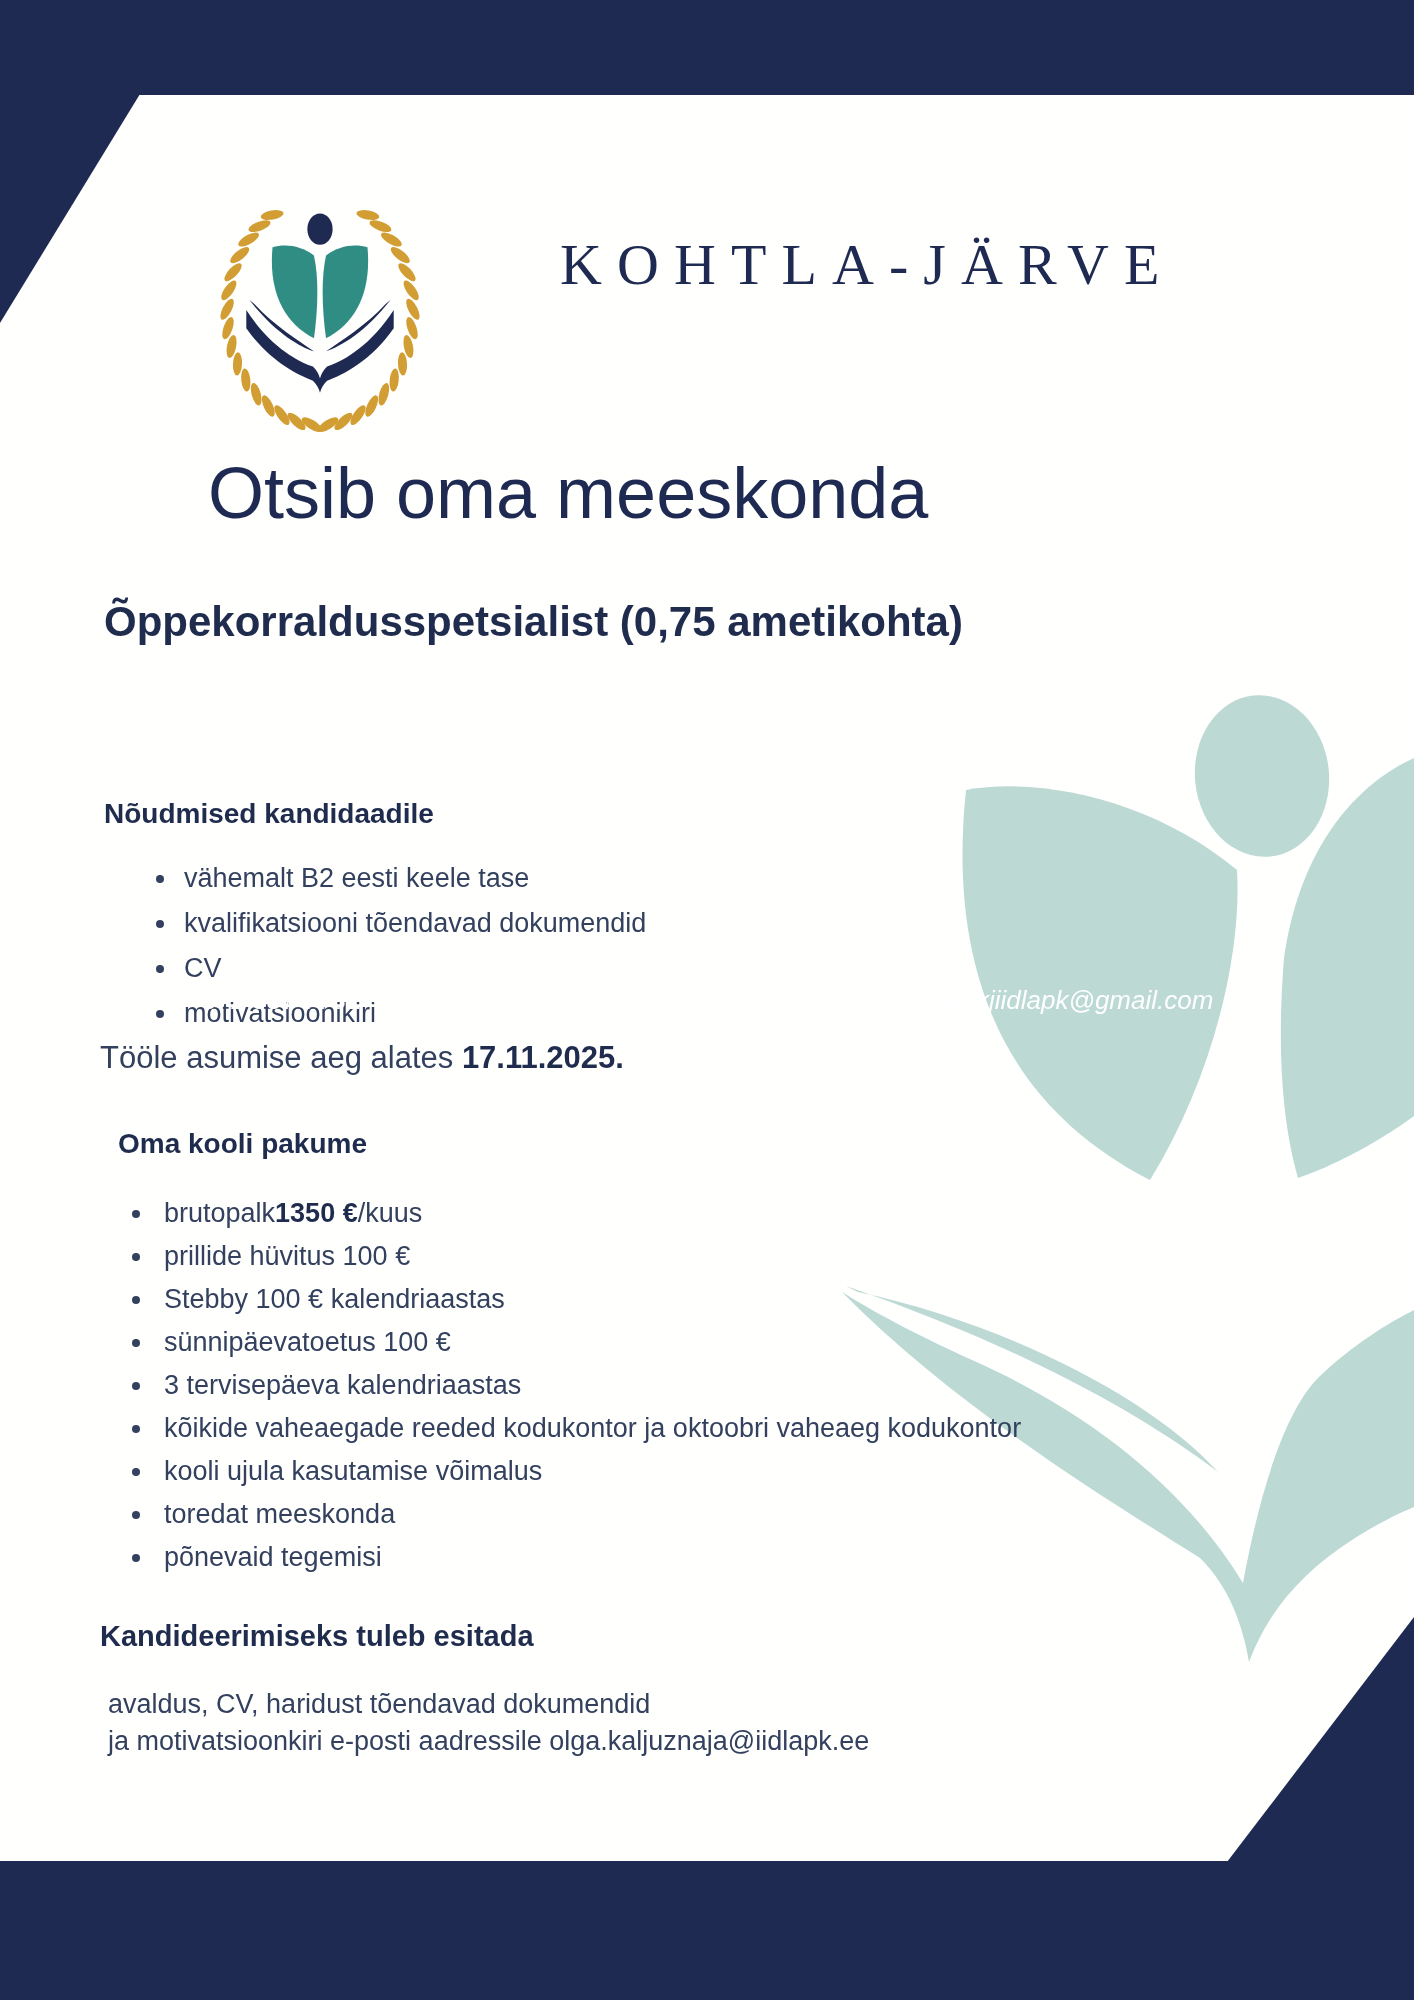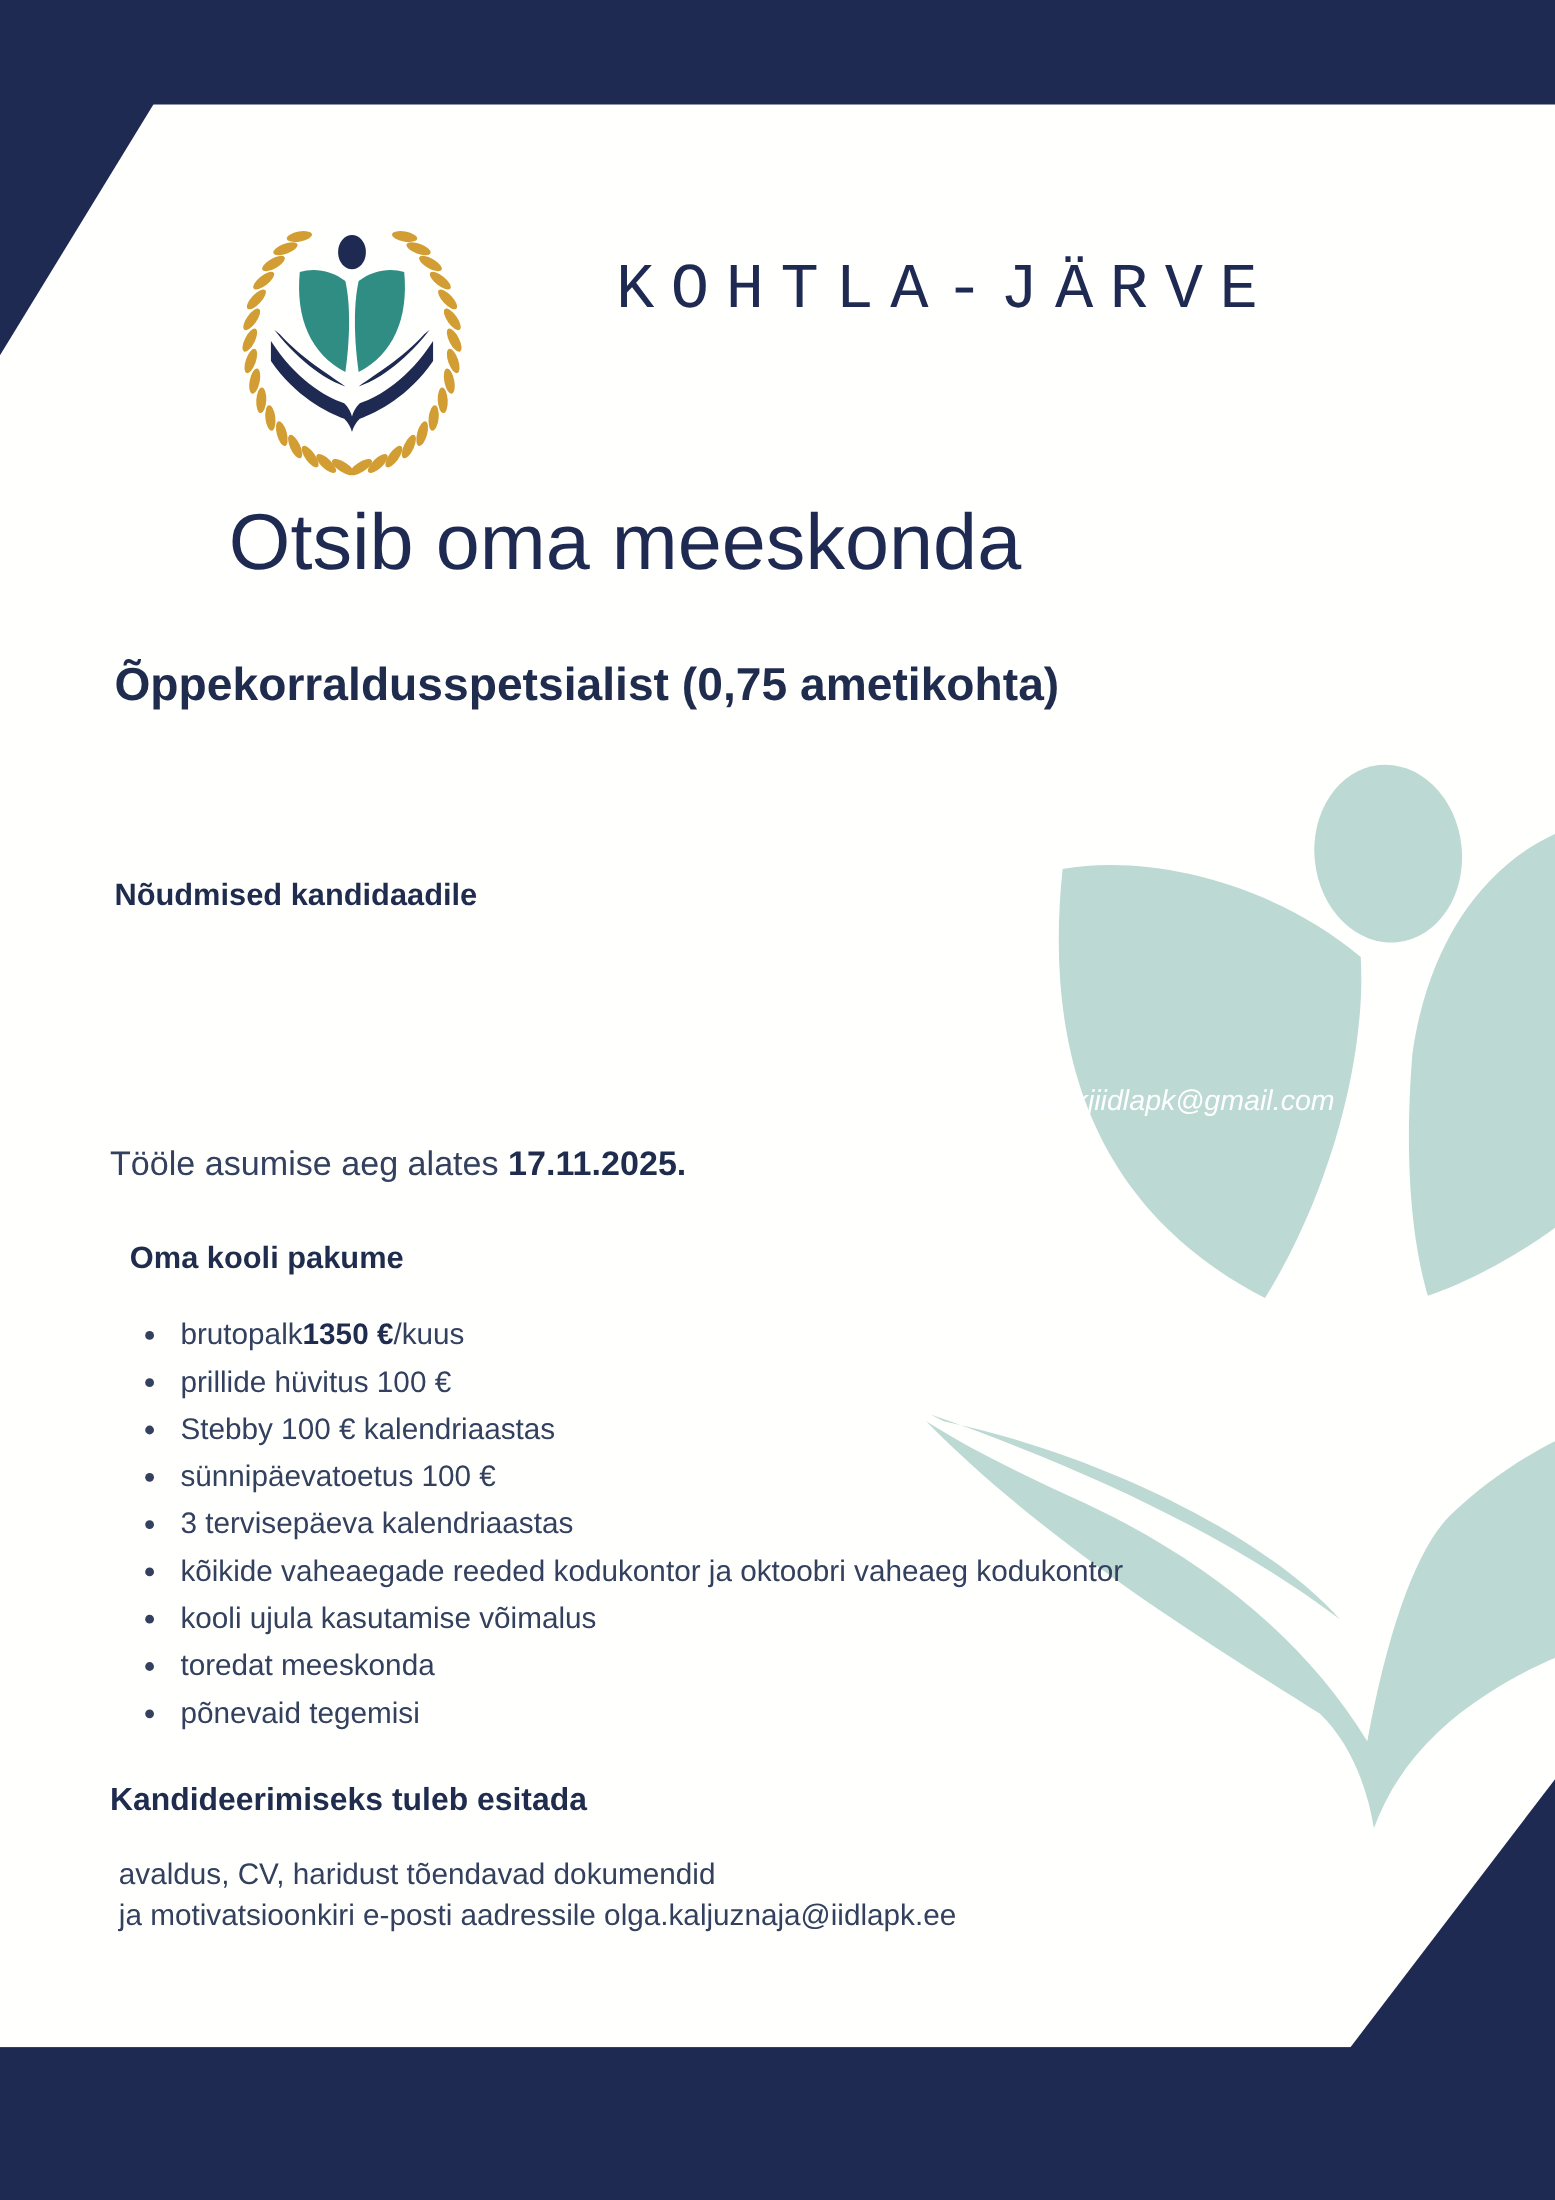--- a/index.html
+++ b/index.html
@@ -18,21 +18,21 @@
     clip-path:polygon(100% 0,100% 100%,0 100%);z-index:3;}
 
   
   .watermark{position:absolute;left:0;top:0;width:1414px;height:2000px;z-index:0;pointer-events:none;}
   .watermark *{fill:var(--watermark);}
 
   
   .logo-svg{position:absolute;left:216px;top:192px;width:208px;height:246px;z-index:4;}
   .logo-svg .gold{fill:var(--gold);} .logo-svg .teal{fill:var(--teal);} .logo-svg .navy{fill:var(--navy);}
   .logo-text{position:absolute;left:560px;top:236px;width:700px;z-index:4;color:var(--navy);
-    font-family:Liberation Mono, monospace;}
+    font-family:Liberation Serif, serif;}
   .logo-text .loc{font-size:58px;line-height:1;letter-spacing:0.26em;font-weight:400;white-space:nowrap;}
   .logo-text .name{font-size:66px;line-height:1;letter-spacing:0.02em;font-weight:700;margin-top:12px;white-space:nowrap;}
 
   
   .tagline{position:absolute;left:208px;top:452px;z-index:4;color:var(--navy);
     font-size:72px;font-weight:400;letter-spacing:0;white-space:nowrap;text-align:right;}
   .position{position:absolute;left:104px;top:598px;z-index:4;color:var(--heading);
     font-size:42px;font-weight:700;white-space:nowrap;}
 
   .sec-heading{position:absolute;z-index:4;color:var(--heading);font-weight:700;white-space:nowrap;}
@@ -126,20 +126,26 @@
   </svg>
 
   <div class="logo-text">
     <div class="loc">KOHTLA-JÄRVE</div>
   </div>
 
   <div class="tagline">Otsib oma meeskonda</div>
   <div class="position">Õppekorraldusspetsialist (0,75 ametikohta)</div>
 
   <div class="sec-heading req-heading">Nõudmised kandidaadile</div>
+  <ul class="bullets req-list">
+      <li>vähemalt B2 eesti keele tase</li>
+      <li>kvalifikatsiooni tõendavad dokumendid</li>
+      <li>CV</li>
+      <li>motivatsioonikiri</li>
+    </ul>
   <div class="start-note"><span>Tööle asumise aeg alates </span><b>17.11.2025.</b></div>
 
   <div class="sec-heading offer-heading">Oma kooli pakume</div>
   <ul class="bullets offer-list">
       <li>brutopalk <b>1350 €</b>/kuus</li>
       <li>prillide hüvitus 100 €</li>
       <li>Stebby 100 € kalendriaastas</li>
       <li>sünnipäevatoetus 100 €</li>
       <li>3 tervisepäeva kalendriaastas</li>
       <li>kõikide vaheaegade reeded kodukontor ja oktoobri vaheaeg kodukontor</li>

